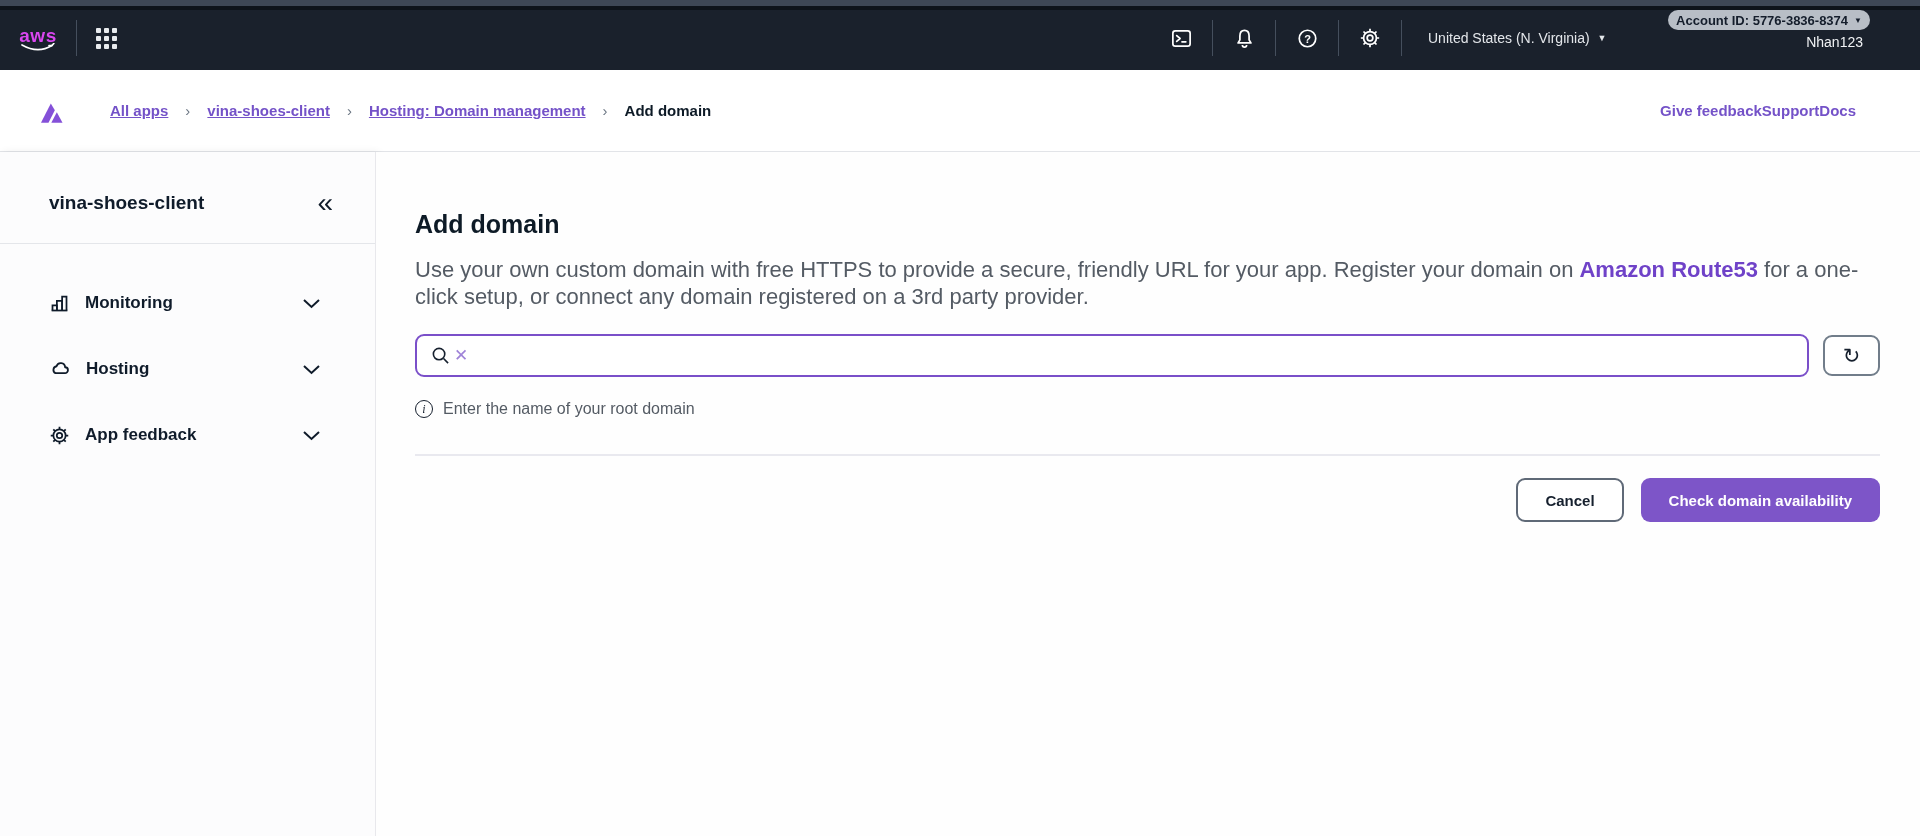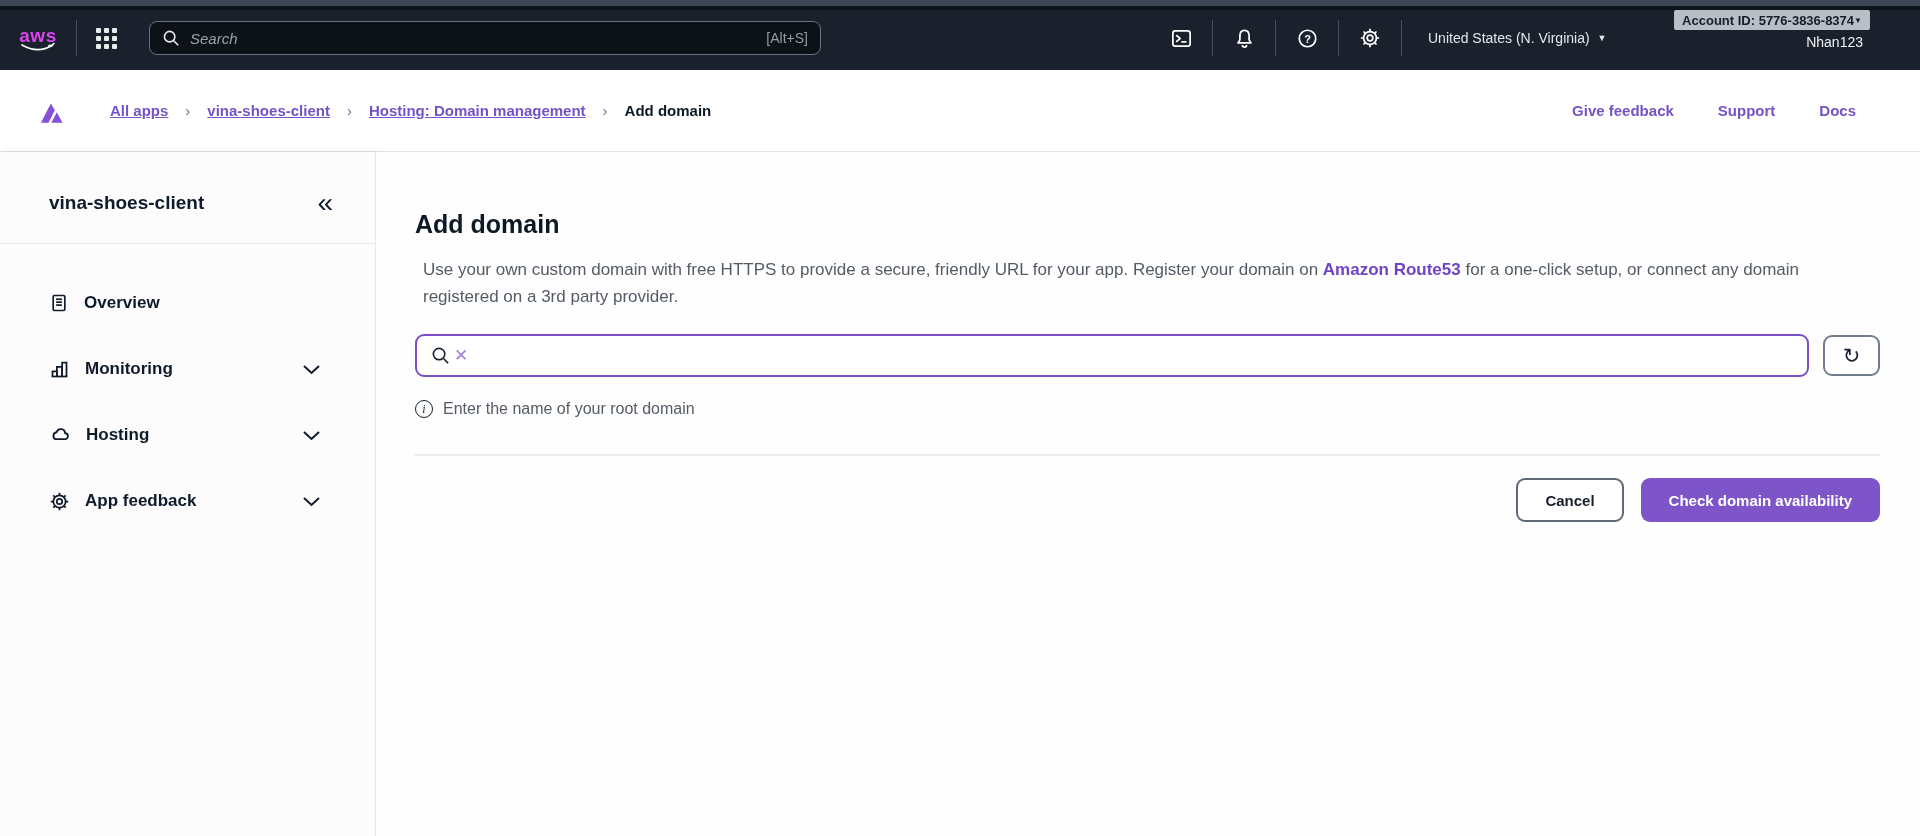--- a/index.html
+++ b/index.html
@@ -25,55 +25,55 @@
     color:#e9ecef; font-size:15px; margin-left:10px; font-family:inherit; }
   .nav-search input::placeholder { color:#9aa1aa; font-style:italic; }
   .nav-shortcut { color:#959ca6; font-size:14px; }
   .nav-right { position:absolute; left:1150px; top:0; height:56px; display:flex; align-items:center; }
   .nav-icon-btn { width:62px; height:56px; border:none; background:none; display:flex;
     align-items:center; justify-content:center; cursor:pointer; }
   .region-sel { display:flex; align-items:center; gap:8px; padding:0 26px; height:56px;
     color:#e3e6ea; font-size:14px; cursor:pointer; }
   .caret { font-size:9px; color:#e3e6ea; }
   .account-badge { position:absolute; top:10px; right:50px; height:20px; background:#b8bec6;
-    border-radius:2px; display:flex; align-items:center; padding:0 8px;
+    border-radius:10px; display:flex; align-items:center; gap:6px; padding:0 8px;
     color:#141d2b; font-size:13px; font-weight:bold; cursor:pointer; }
   .account-badge .caret { color:#141d2b; font-size:8px; }
   .nav-user { position:absolute; top:34px; right:57px; color:#f0f2f4; font-size:14px; }
 
   
   .crumbbar { display:flex; align-items:center; width:1920px; height:82px; background:#fff;
     border-bottom:1px solid #e2e4e8; box-shadow:0 1px 3px rgba(0,0,0,.06); padding-left:33px; }
   .crumbs { display:flex; align-items:center; gap:17px; margin-left:47px; }
   .crumb-link { color:#7452c8; font-size:15px; font-weight:bold; text-decoration:underline;
     cursor:pointer; }
   .crumb-sep { color:#6b7683; font-size:15px; }
   .crumb-current { color:#0d1a26; font-size:15px; font-weight:bold; }
-  .bar-links { margin-left:auto; display:flex; gap:44px; padding-right:64px; }
+  .bar-links { margin-left:auto; display:flex; padding-right:64px; }
   .bar-links span { color:#7452c8; font-size:15px; font-weight:bold; cursor:pointer; }
 
   
   .content { display:flex; width:1920px; height:684px; }
   .sidebar { width:376px; background:#fcfcfd; border-right:1px solid #e8e8ec;
     box-shadow:3px 0 8px rgba(0,0,0,.07); }
   .sidebar-head { height:92px; display:flex; align-items:center; justify-content:space-between;
     padding:10px 42px 0 49px; border-bottom:1px solid #e4e6ea; }
   .app-name { font-size:19px; font-weight:bold; color:#0f1b2a; }
   .collapse-btn { background:none; border:none; font-size:28px; line-height:20px; color:#0f1b2a;
     cursor:pointer; font-weight:300; }
   .side-nav { padding-top:26px; }
   .side-item { height:66px; display:flex; align-items:center; padding:0 54px 0 49px;
     cursor:pointer; }
   .side-item .lbl { font-size:17px; font-weight:bold; color:#0f1b2a; margin-left:15px; }
   .side-item .chev { margin-left:auto; }
 
   .main { flex:1; padding:58px 40px 0 39px; background:#fefefe; }
   .main h1 { font-size:25px; font-weight:bold; color:#0d1a26; }
-  .main .intro { margin-top:17px; font-size:17px; line-height:27px; color:#545b64;
-    max-width:1450px;margin-left:8px; }
+  .main .intro { margin-top:17px; font-size:22px; line-height:27px; color:#545b64;
+    max-width:1450px; }
   .intro a { color:#6f42c8; font-weight:bold; text-decoration:none; cursor:pointer; }
   .input-row { display:flex; align-items:center; margin-top:24px; gap:14px; }
   .domain-box { flex:1; display:flex; align-items:center; height:43px; background:#fff;
     border:2px solid #7a4fc9; border-radius:9px; padding:0 14px; }
   .domain-box input { flex:1; border:none; outline:none; font-size:15.5px; color:#0d1a26;
     margin-left:11px; font-family:inherit; background:transparent; }
   .clear-btn { background:none; border:none; color:#9f83d8; font-size:17px; cursor:pointer;
     padding:0 4px; }
   .refresh-btn { width:57px; height:41px; background:#fff; border:2px solid #717d8a;
     border-radius:9px; display:flex; align-items:center; justify-content:center; cursor:pointer;
@@ -113,28 +113,20 @@
           <i></i>
           <i></i>
           <i></i>
           <i></i>
           <i></i>
           <i></i>
           <i></i>
           <i></i>
         </span>
     </button>
-    <div class="nav-search">
-      <svg width="18" height="18" viewBox="0 0 20 20">
-        <circle cx="8.5" cy="8.5" r="5.8" stroke="#e9ecef" stroke-width="1.8" fill="none"></circle>
-        <line x1="13" y1="13" x2="18" y2="18" stroke="#e9ecef" stroke-width="1.8"></line>
-      </svg>
-      <input placeholder="Search" style="">
-      <span class="nav-shortcut">[Alt+S]</span>
-    </div>
     <div class="nav-right">
       <button class="nav-icon-btn">
         <svg width="23" height="23" viewBox="0 0 24 24" fill="none" stroke="#fff" stroke-width="1.8">
           <rect x="3" y="4" width="18" height="16" rx="2.5"></rect>
           <polyline points="7,9 10.5,12 7,15" stroke-linecap="round" stroke-linejoin="round"></polyline>
           <line x1="12.5" y1="15.5" x2="16.5" y2="15.5" stroke-linecap="round"></line>
         </svg>
       </button>
       <div class="nav-vdiv"></div>
       <button class="nav-icon-btn">
@@ -194,29 +186,20 @@
 </div>
 
 <div class="content">
   <aside class="sidebar">
     <div class="sidebar-head">
       <span class="app-name">vina-shoes-client</span>
       <button class="collapse-btn">«</button>
     </div>
     <nav class="side-nav">
       <div class="side-item">
-        <svg width="20" height="22" viewBox="0 0 24 24" fill="none" stroke="#0f1b2a" stroke-width="2">
-          <rect x="5" y="3" width="14" height="18" rx="1.5"></rect>
-          <line x1="8.5" y1="7.5" x2="15.5" y2="7.5"></line>
-          <line x1="8.5" y1="11" x2="15.5" y2="11"></line>
-          <line x1="8.5" y1="14.5" x2="15.5" y2="14.5"></line>
-        </svg>
-        <span class="lbl">Overview</span>
-      </div>
-      <div class="side-item">
         <svg width="21" height="21" viewBox="0 0 24 24" fill="none" stroke="#0f1b2a" stroke-width="2">
           <path d="M4 20 L4 14 L9 14 L9 20"></path>
           <path d="M9 20 L9 9 L15 9 L15 20"></path>
           <path d="M15 20 L15 4 L20 4 L20 20"></path>
           <line x1="3" y1="20" x2="21" y2="20"></line>
         </svg>
         <span class="lbl">Monitoring</span>
         <svg class="chev" width="19" height="11" viewBox="0 0 19 11">
           <polyline points="2,2 9.5,9 17,2" fill="none" stroke="#0f1b2a" stroke-width="2"></polyline>
         </svg>

